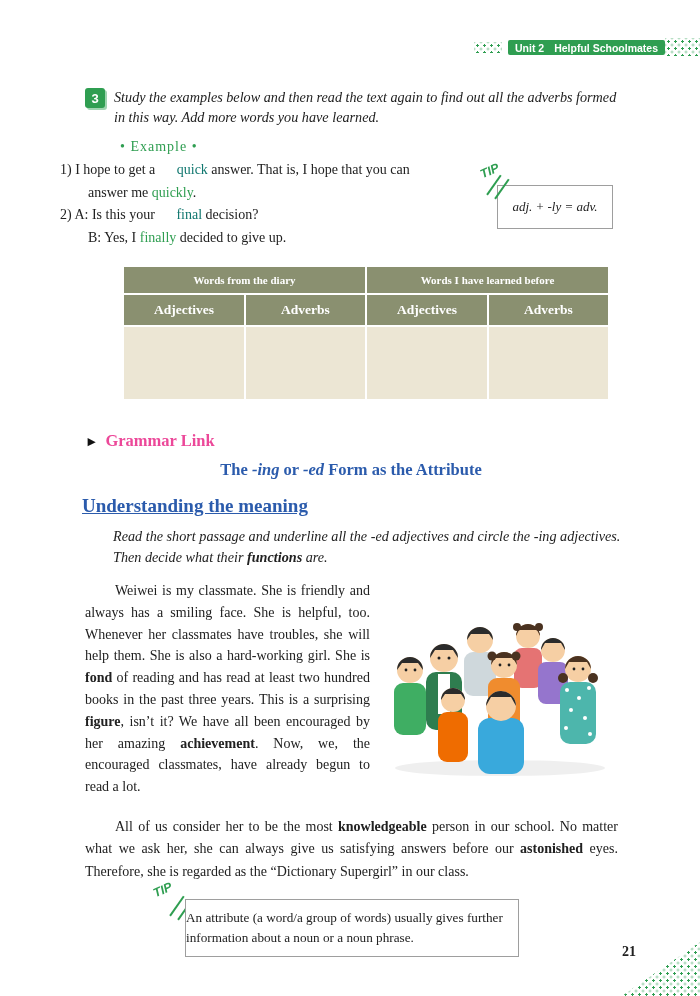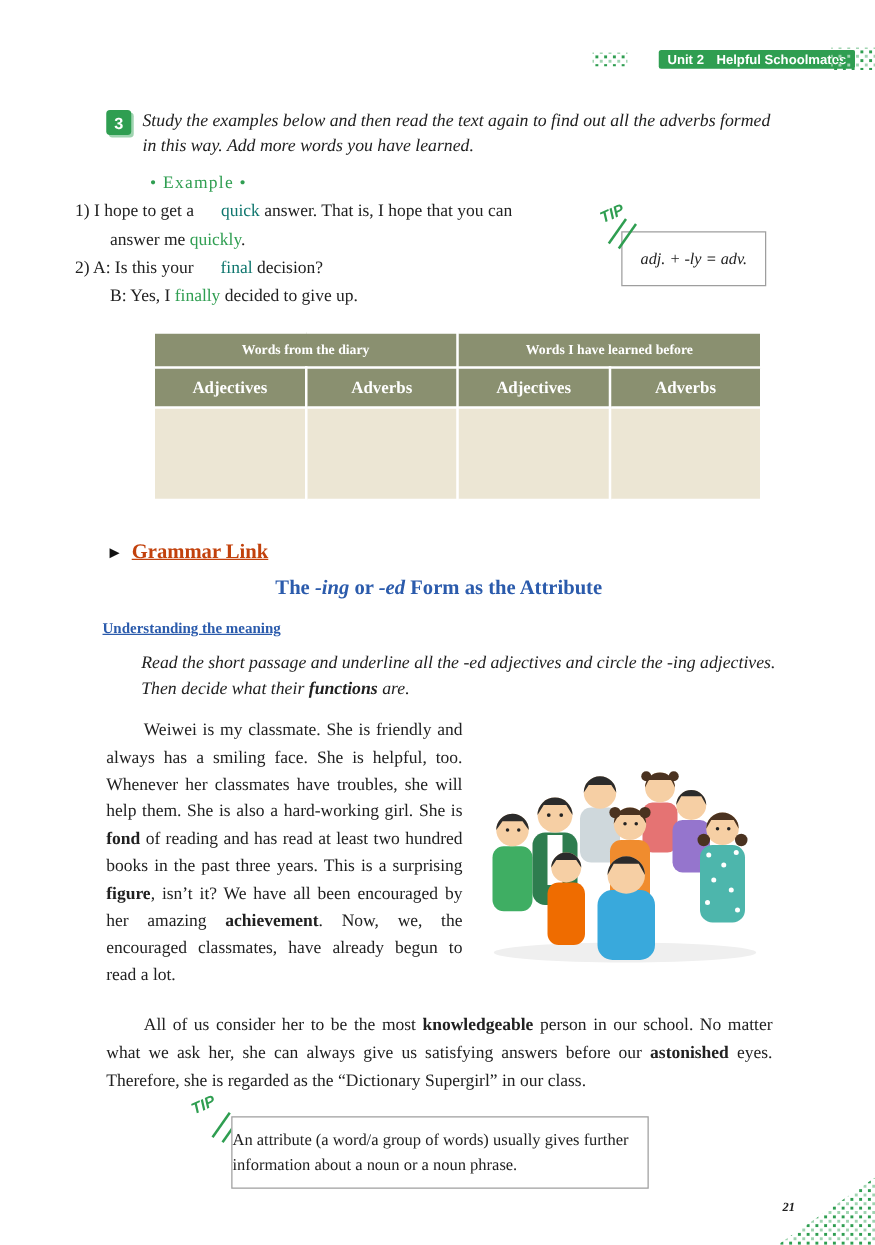--- a/index.html
+++ b/index.html
@@ -3,21 +3,21 @@
 <meta charset="utf-8">
 <style>
   html,body { margin:0; padding:0; background:#fff; }
   .page {
     position:relative; width:700px; height:996px; background:#ffffff;
     font-family:"Liberation Serif", serif; color:#212121; overflow:hidden;
   }
 
   
   .unit-band {
-    position:absolute; top:40px; left:527px; width:157px; height:15px;
+    position:absolute; top:40px; left:508px; width:157px; height:15px;
     background:#2f9e51; color:#fff; border-radius:2px;
     font-family:"Liberation Sans", sans-serif; font-size:10.5px; font-weight:bold;
     display:flex; align-items:center; justify-content:center; gap:10px;
   }
   .dots {
     background-image:
       radial-gradient(circle, #2f9e51 1.2px, rgba(0,0,0,0) 1.35px),
       radial-gradient(circle, #9fd4b0 1.2px, rgba(0,0,0,0) 1.35px);
     background-size:7px 7px, 7px 7px;
     background-position:0 0, 3.5px 3.5px;
@@ -71,46 +71,46 @@
   }
   .col-th {
     background:#8a9070; color:#fff; font-size:13.5px; font-weight:bold;
     height:28px; width:122px; text-align:center;
   }
   .body-td { background:#ece6d4; height:70px; width:122px; }
 
   
   .grammar-link { margin:30px 0 0 25px; font-size:16.5px; font-weight:bold; }
   .gl-arrow { color:#111; font-size:13.5px; margin-right:7px; }
-  .gl-label { color:#c2410c;text-decoration:underline; }
+  .gl-label { color:#ec4899; }
   .section-title { text-align:center; margin-top:9px; color:#2b5bac; font-weight:bold; font-size:16.5px; }
   .it { font-style:italic; }
   .subheading {
-    margin:15px 0 0 22px; color:#2b5bac; font-weight:bold; font-size:12px;
+    margin:15px 0 0 22px; color:#2b5bac; font-weight:bold; font-size:19px;
     text-decoration:underline; display:inline-block;
   }
   .gl-instruction { margin:9px 0 0 53px; width:514px; font-style:italic; font-size:14.2px; line-height:21px; }
   .bold { font-weight:bold; }
 
   
   .passage { margin:12px 0 0 25px; width:533px; }
   .p-row { display:flex; gap:10px; }
   .p1 { width:285px; font-size:14px; line-height:21.8px; text-align:justify; text-indent:30px; }
   .illustration { flex:0 0 238px; width:238px; height:192px; margin-top:6px; }
   .p2 { margin-top:18px; font-size:14px; line-height:22.5px; text-align:justify; text-indent:30px; }
 
   
   .tip2-wrap { position:relative; margin:16px 0 0 125px; width:334px; }
   .tip2 { padding:8px 14px 9px 0; font-size:13.2px; line-height:19.5px; }
   .tip2-wrap .tip-label { top:-16px; left:-32px; }
   .tip2-wrap .s1 { top:6px; left:-20px; }
   .tip2-wrap .s2 { top:10px; left:-12px; }
 
   
-  .page-number { position:absolute; right:64px; bottom:24px; font-weight:bold; font-style:italic; font-size:10px; }
+  .page-number { position:absolute; right:64px; bottom:36px; font-weight:bold; font-size:14px; }
   .dots-corner {
     position:absolute; right:0; bottom:0; width:78px; height:54px;
     clip-path:polygon(100% 0, 100% 100%, 0 100%);
   }
 </style>
 </head>
 <body>
 
 <div class="page">
 

